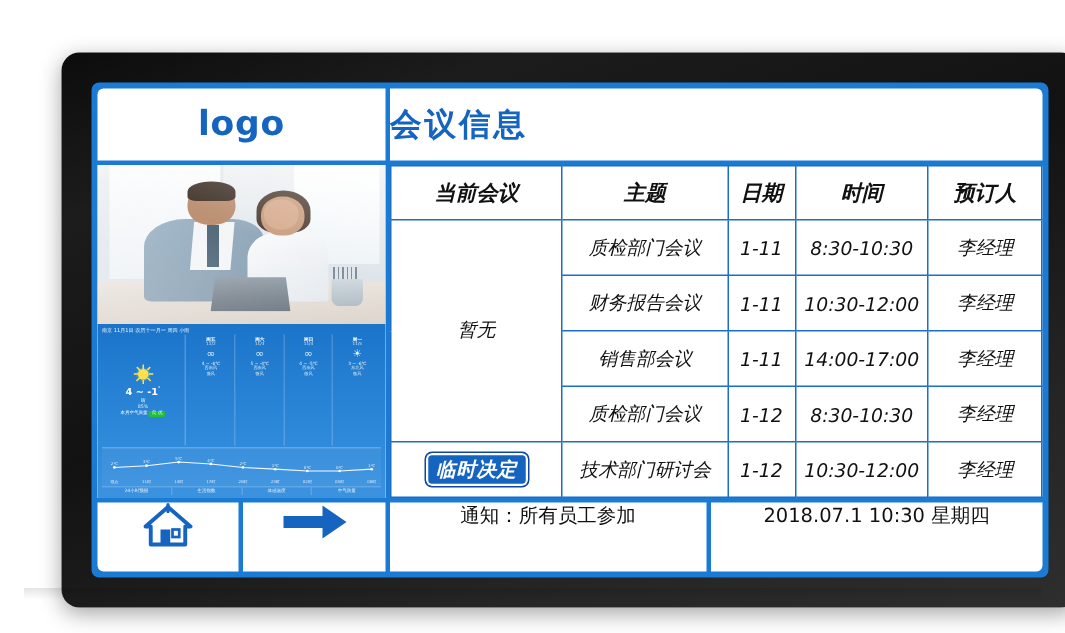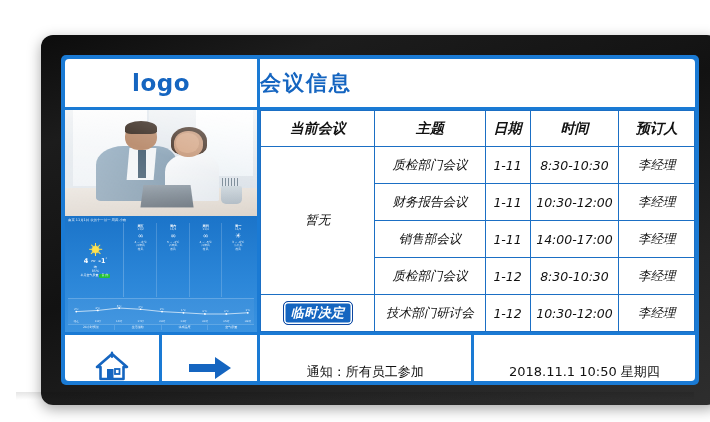--- a/index.html
+++ b/index.html
@@ -356,21 +356,21 @@
 
   
   .bottom-bar {
     height: 46px;
     display: flex;
     gap: 3px;
   }
   .bb-cell {
     background: #ffffff;
     display: flex;
-    align-items: flex-end;
+    align-items: flex-start;
     justify-content: center;
   }
   .bb-home  { width: 94px; border-radius: 0 0 0 4px; }
   .bb-arrow { width: 95px; }
   .bb-notice{ flex: 1; }
   .bb-date  { flex: 1.05; border-radius: 0 0 4px 0; }
 
   .bb-text {
     font-size: 13px;
     color: #111111;
@@ -605,20 +605,20 @@
           <svg class="icon-svg" width="46" height="26" viewBox="0 0 46 26">
             <path d="M2 9 L28 9 L28 2 L44 13 L28 24 L28 17 L2 17 Z" fill="#1565c0"></path>
           </svg>
         </div>
 
         <div class="bb-cell bb-notice">
           <span class="bb-text">通知：所有员工参加</span>
         </div>
 
         <div class="bb-cell bb-date">
-          <span class="bb-text">2018.11.1  10:50 星期四</span>
+          <span class="bb-text">2018.07.1  10:30 星期四</span>
         </div>
       </div>
 
     </div>
   </div>
 </div>
 <div id="base-shadow"></div>
 
 </body></html>

